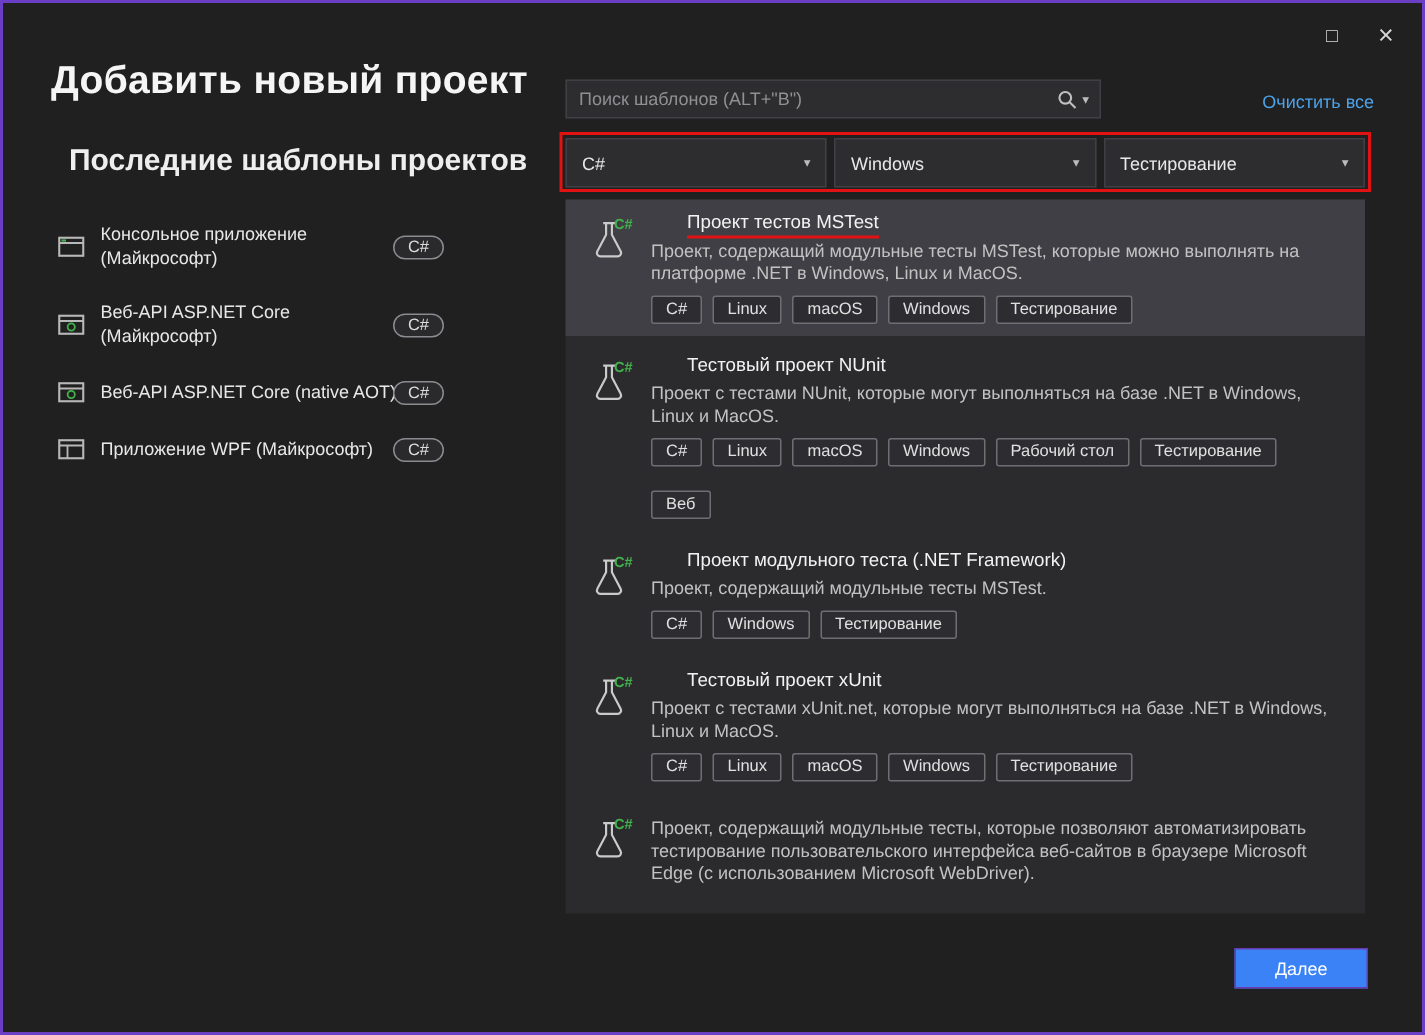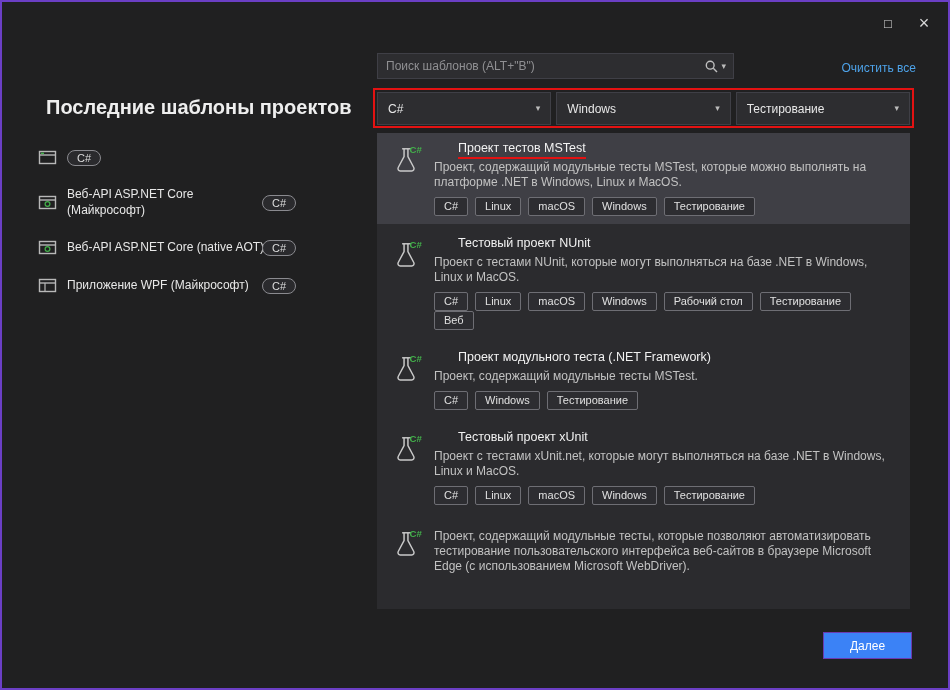--- a/index.html
+++ b/index.html
@@ -75,21 +75,21 @@
     position: absolute; left: 375px; top: 131px; width: 533px; min-height: 476px;
     background: #2b2b2e;
   }
   .tpl-row { display: flex; gap: 11px; padding: 8px 12px; margin-bottom: 4px; cursor: pointer; }
   .tpl-row.selected { background: #3f3f45; }
   .tpl-icon { flex: 0 0 34px; padding-top: 1px; }
   .tpl-title { font-size: 12.5px; color: #f2f2f2; line-height: 15px; margin-left: 24px; }
   .red-underline { border-bottom: 2px solid #E31212; padding-bottom: 2px; }
   .tpl-desc { margin-top: 4px; font-size: 12px; line-height: 15px; color: #c2c2c2; max-width: 478px; }
   .tag-row { margin-top: 7px; display: flex; gap: 7px; flex-wrap: wrap; }
-  .tag-row + .tag-row { margin-top: 0; }
+  .tag-row + .tag-row { margin-top: 16px; }
   .tag {
     background: #2d2d31; border: 1px solid #6e6e74; border-radius: 2px;
     padding: 2px 9px; font-size: 11px; color: #e0e0e0; line-height: 13px; cursor: pointer; white-space: nowrap;
   }
   
   .next-btn {
     position: absolute; right: 36px; top: 630px; width: 89px; height: 27px;
     background: #3b82f6; border: 1px solid #6a3ab0; color: #ffffff;
     font-size: 12px; font-family: "Liberation Sans", sans-serif; cursor: pointer;
   }
@@ -101,29 +101,31 @@
 
   <div class="win-btns">
     <button class="win-btn max">
         <span>□</span>
       </button>
     <button class="win-btn close">
         <span>×</span>
       </button>
   </div>
 
+  <div class="page-title">Добавить новый проект</div>
   <div class="recent-header">Последние шаблоны проектов</div>
 
   <div class="recent-list">
     <div class="recent-item">
       <svg class="app-icon" width="20" height="17" viewBox="0 0 20 17">
           <rect x="1.5" y="2.5" width="16" height="12" fill="none" stroke="#b8b8b8" stroke-width="1.4"></rect>
           <path d="M1.5 6h16" stroke="#b8b8b8" stroke-width="1.4"></path>
           <rect x="3" y="3.6" width="3" height="1.5" fill="#43B14B"></rect>
         </svg>
+      <div class="recent-name">Консольное приложение (Майкрософт)</div>
       <span class="lang-badge">C#</span>
     </div>
     <div class="recent-item">
       <svg class="app-icon" width="20" height="17" viewBox="0 0 20 17">
           <rect x="1.5" y="2.5" width="16" height="12" fill="none" stroke="#b8b8b8" stroke-width="1.4"></rect>
           <path d="M1.5 6h16" stroke="#b8b8b8" stroke-width="1.4"></path>
           <circle cx="9.5" cy="10" r="2.4" fill="none" stroke="#43B14B" stroke-width="1.2"></circle>
         </svg>
       <div class="recent-name">Веб-API ASP.NET Core (Майкрософт)</div>
       <span class="lang-badge">C#</span>

